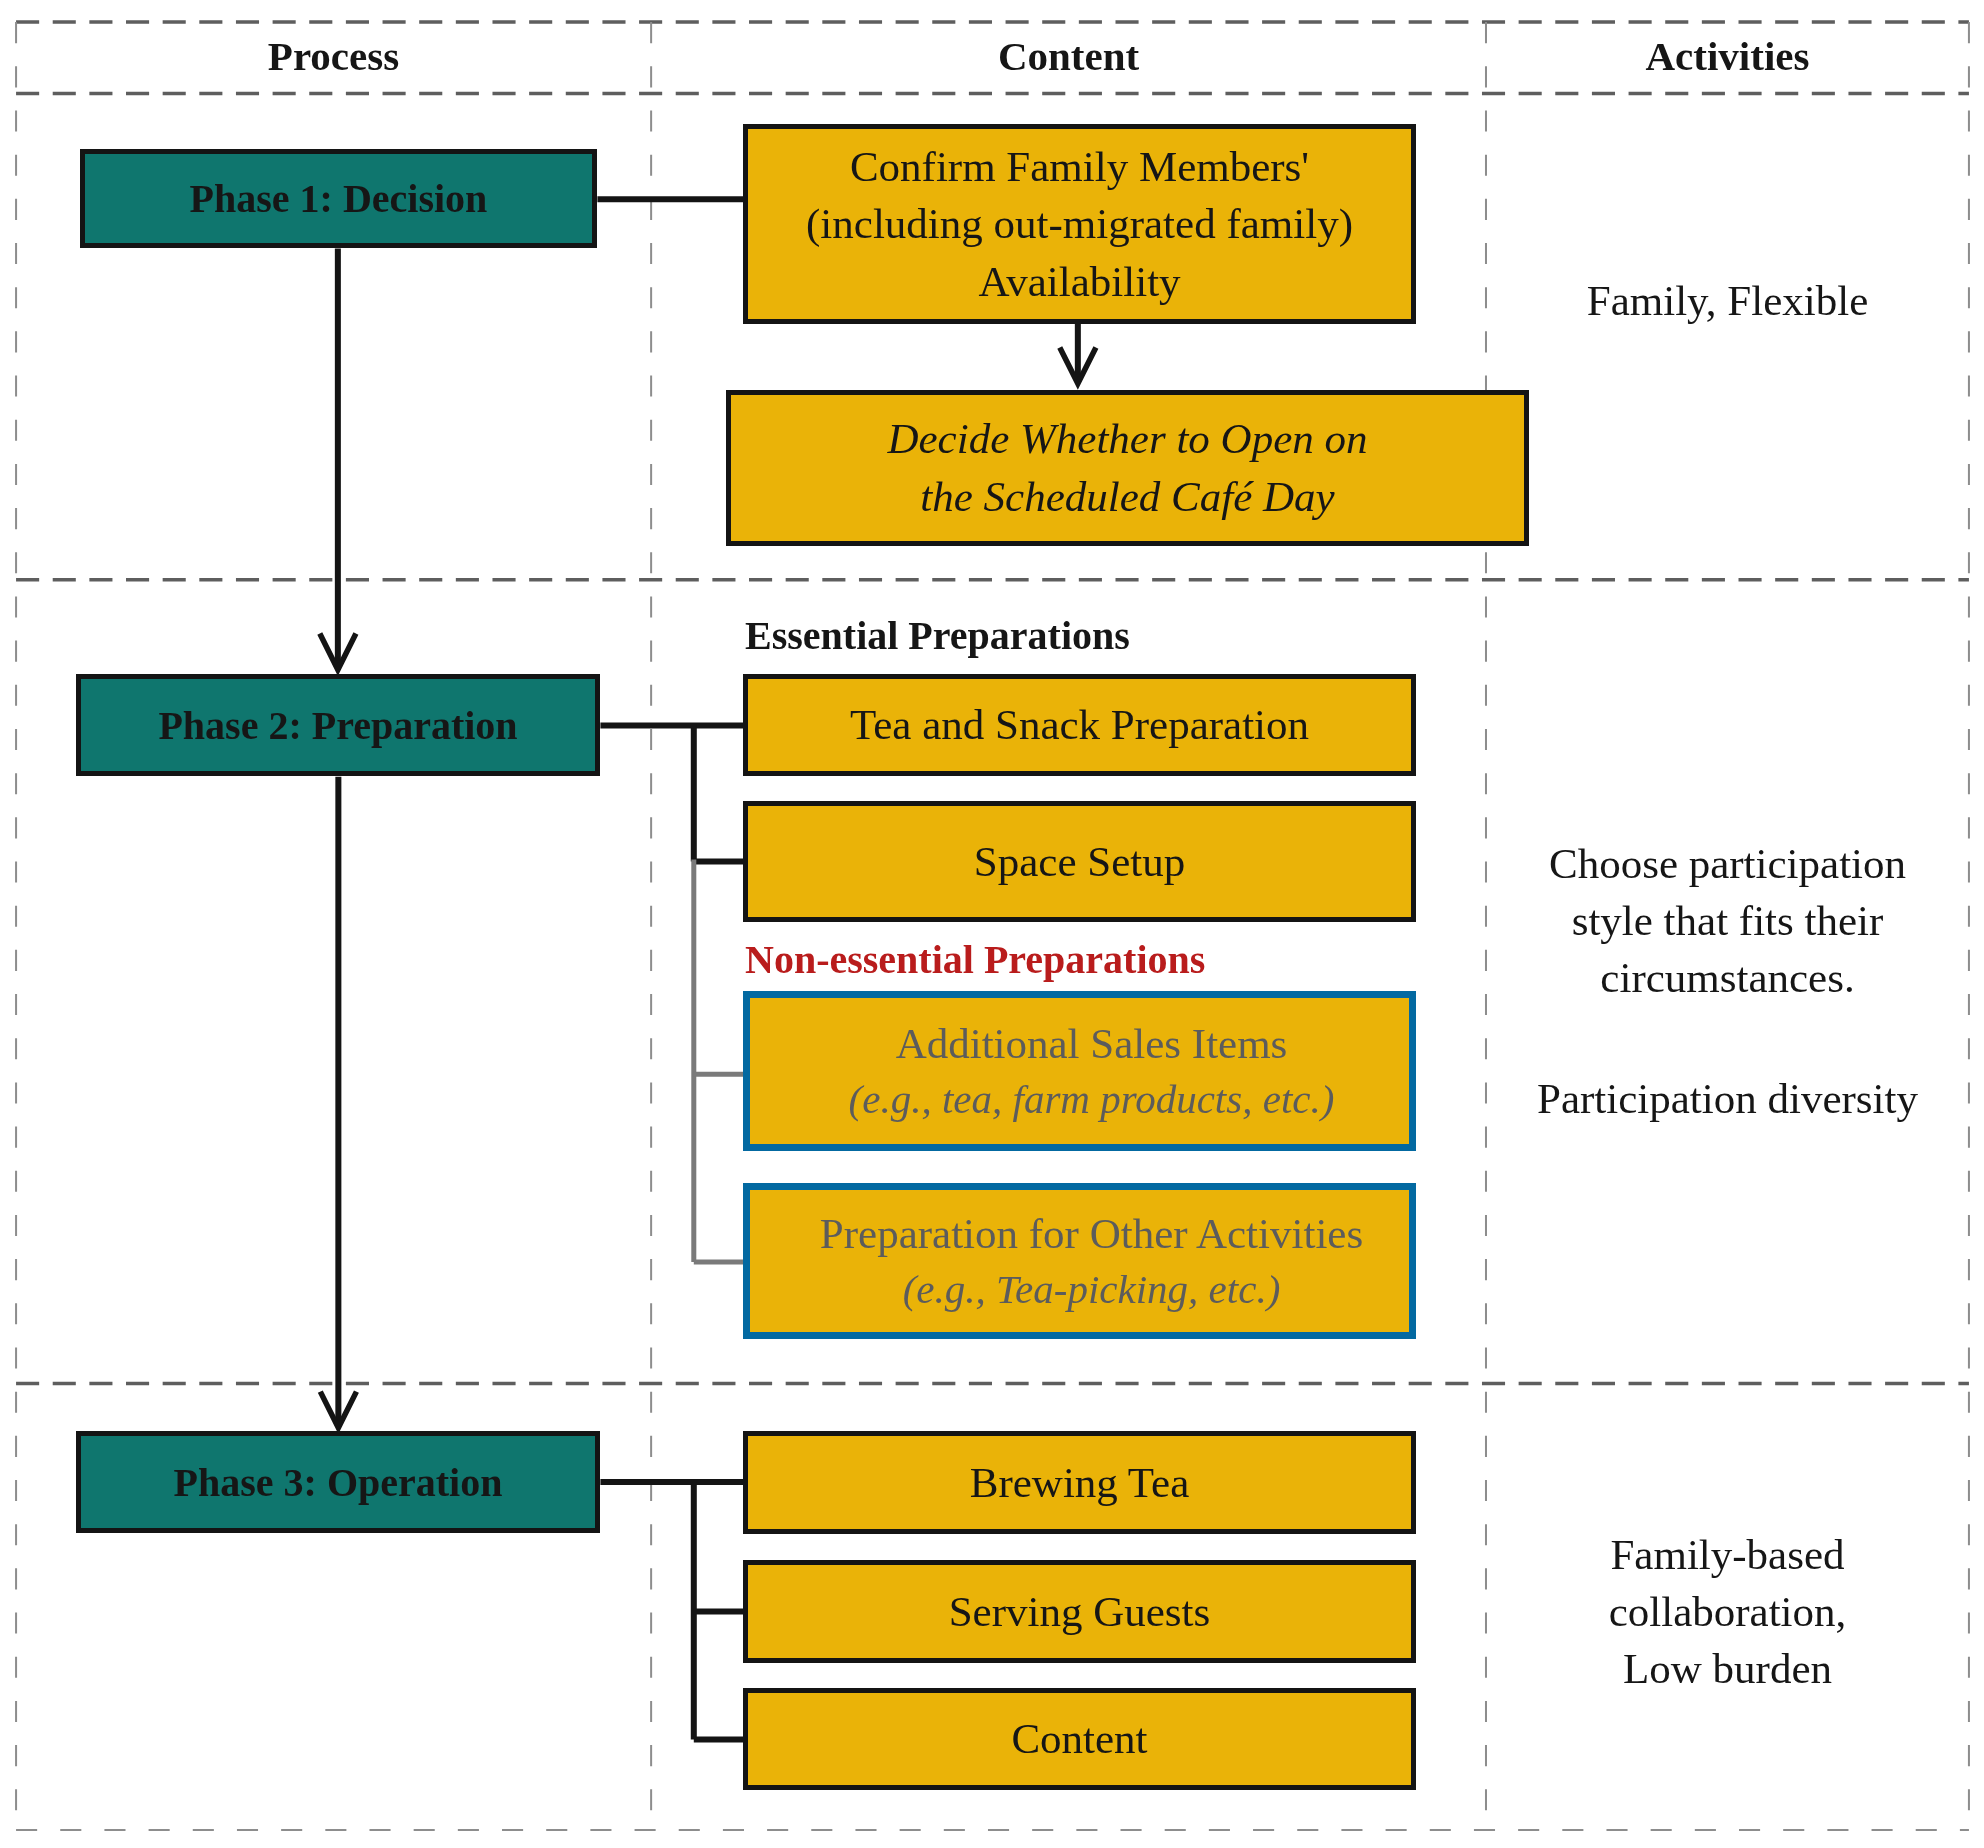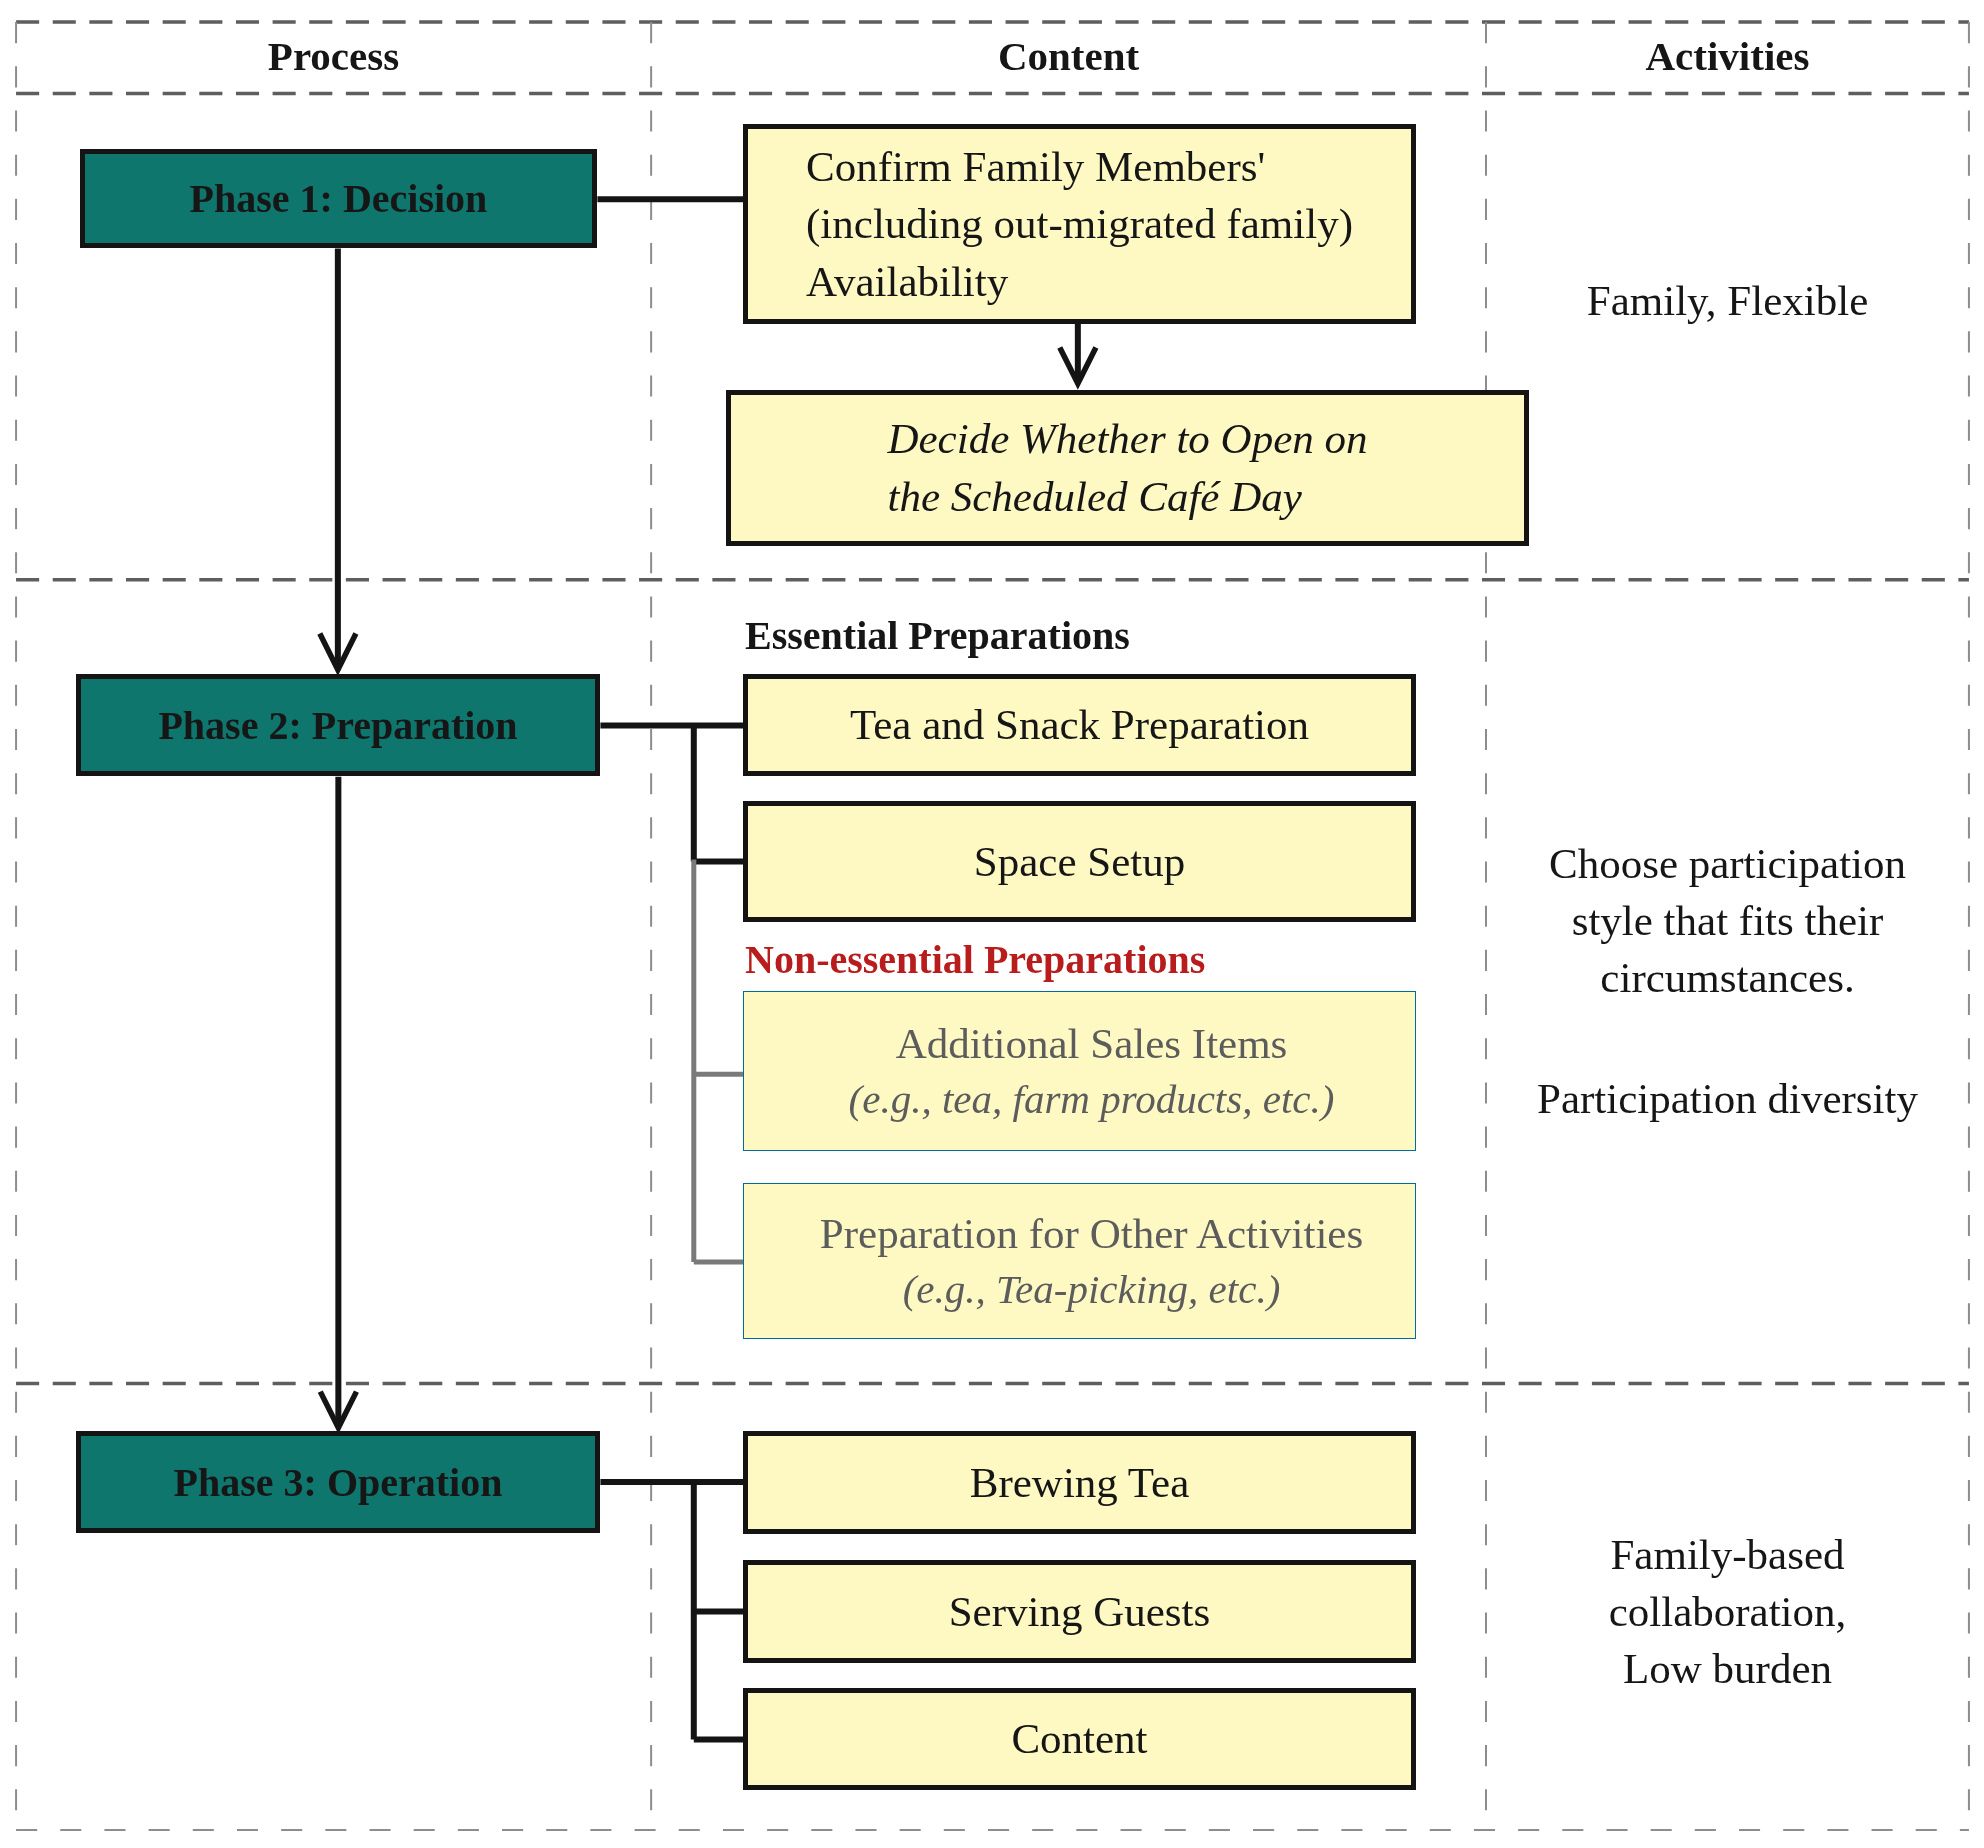--- a/index.html
+++ b/index.html
@@ -18,26 +18,26 @@
   .lng{stroke:#7a7a7a;stroke-width:10;fill:none;}
   .arr{stroke:#141414;stroke-width:11;fill:none;stroke-linejoin:miter;}
   .cell{position:absolute;display:flex;align-items:center;justify-content:center;box-sizing:border-box;text-align:center;}
   .hdr{font-weight:bold;font-size:41px;}
   .pbox{
     position:absolute;box-sizing:border-box;border:5.5px solid #141414;background:#0f766e;
     display:flex;align-items:center;justify-content:center;
     font-weight:bold;font-size:40px;text-align:center;
   }
   .cbox{
-    position:absolute;box-sizing:border-box;border:5.5px solid #141414;background:#fef9c3;
+    position:absolute;box-sizing:border-box;border:5.5px solid #141414;background:#eab308;
     display:flex;flex-direction:column;align-items:center;justify-content:center;
-    font-size:43px;line-height:1.34;text-align:left;
+    font-size:43px;line-height:1.34;text-align:center;
   }
   .gbox{
-    border:1px solid #0369a1;color:#5c5c5c;padding-left:24px;
+    border:7px solid #0369a1;color:#5c5c5c;padding-left:24px;
   }
   .gbox .note{font-style:italic;font-size:41px;}
   .slabel{
     position:absolute;display:flex;align-items:center;justify-content:flex-start;
     font-weight:bold;font-size:40px;text-align:right;
   }
   .gray-text{color:#b91c1c;}
   .atext{
     position:absolute;display:flex;align-items:center;justify-content:center;
     font-size:43px;line-height:1.32;text-align:center;

